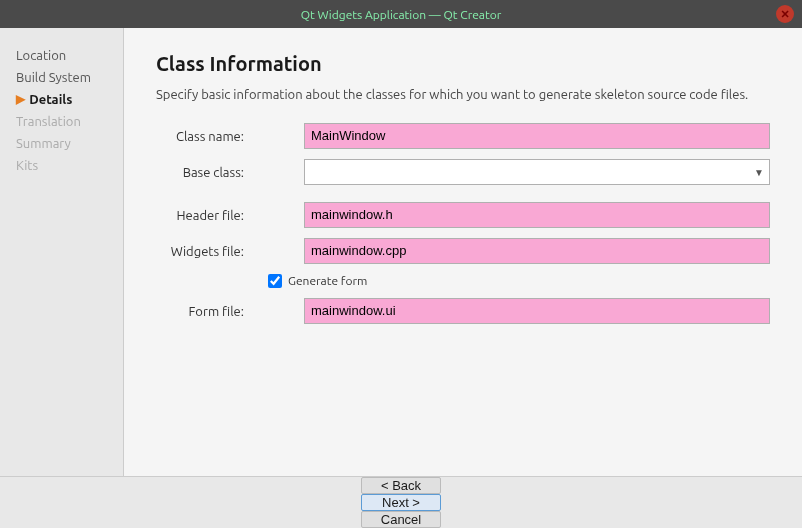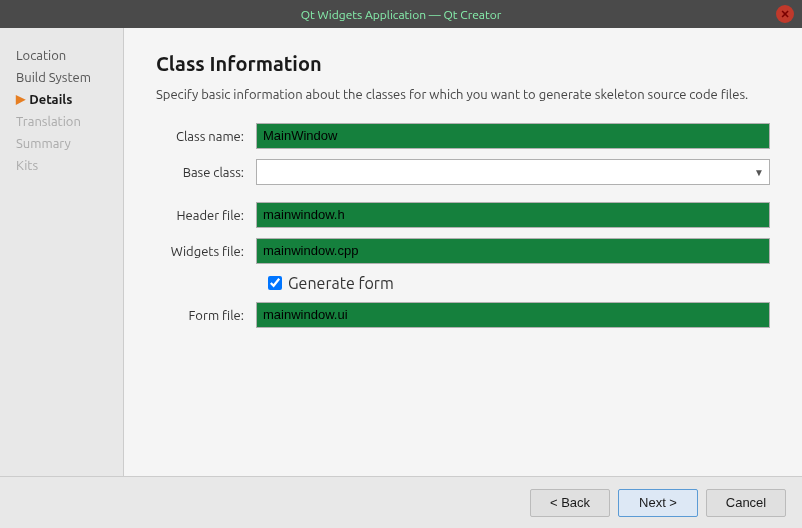--- a/index.html
+++ b/index.html
@@ -99,34 +99,35 @@
     #content-description {
       font-size: 13px;
       color: #444;
       margin-bottom: 18px;
       line-height: 1.5;
     }
     .form-row {
       display: flex;
       align-items: center;
       margin-bottom: 10px;
+      gap: 48px;
     }
     .form-label {
       width: 100px;
       text-align: right;
       padding-right: 12px;
       color: #333;
       font-size: 13px;
       flex-shrink: 0;
     }
     .form-input {
       flex: 1;
       height: 26px;
       border: 1px solid #b0b0b0;
-      background: #15803d;
+      background: #f9a8d4;
       padding: 2px 6px;
       font-size: 13px;
       outline: none;
     }
     .form-select-wrapper {
       flex: 1;
       position: relative;
     }
     .form-select {
       width: 100%;
@@ -158,34 +159,34 @@
       align-items: center;
       margin-bottom: 10px;
       margin-left: 112px;
     }
     .checkbox-row input[type="checkbox"] {
       margin-right: 6px;
       width: 14px;
       height: 14px;
     }
     .checkbox-label {
-      font-size: 16px;
+      font-size: 12px;
       color: #333;
     }
     
     #footer {
       background: #e8e8e8;
       height: 52px;
       display: flex;
       align-items: center;
       justify-content: flex-end;
       padding: 0 16px;
-      gap: 8px;
       border-top: 1px solid #ccc;
       flex-shrink: 0;
+      flex-direction: column;
     }
     .footer-btn {
       min-width: 80px;
       height: 28px;
       padding: 0 16px;
       border: 1px solid #bbb;
       background: #e0e0e0;
       font-size: 13px;
       cursor: pointer;
       color: #1a1a1a;

